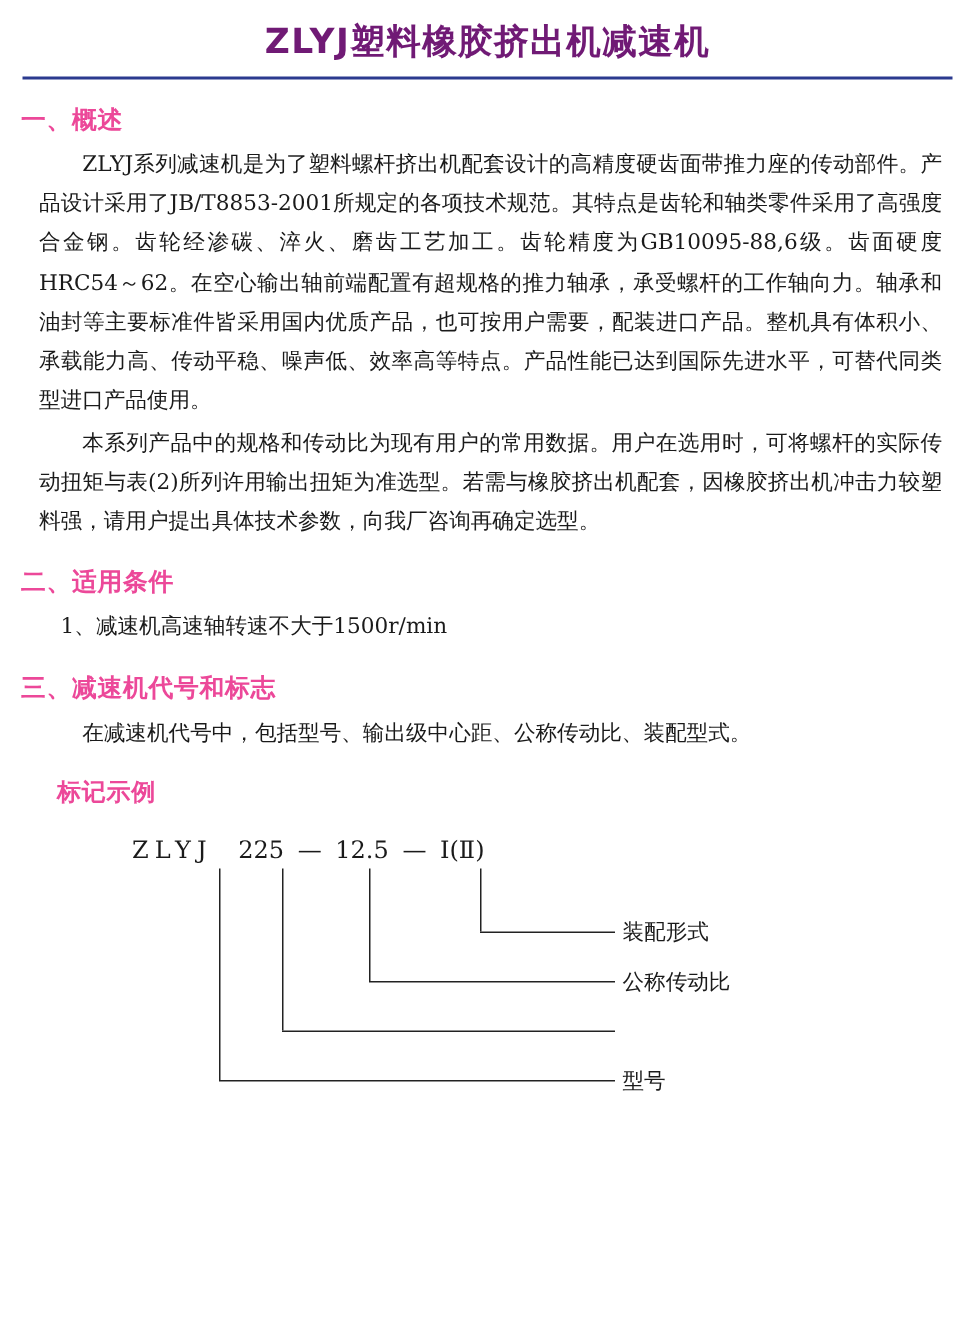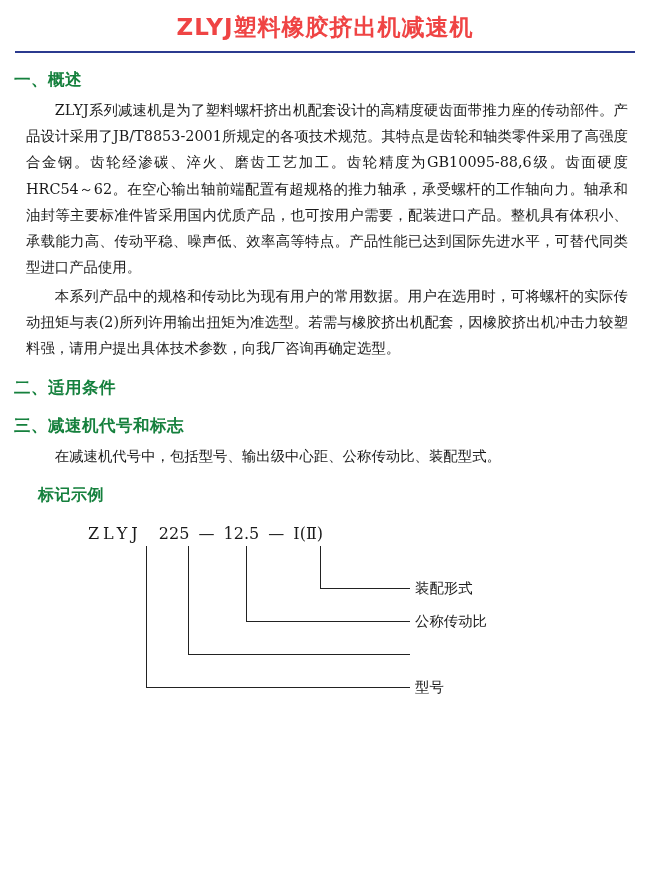--- a/index.html
+++ b/index.html
@@ -19,37 +19,37 @@
     position: relative;
     width: 650px;
     height: 882px;
     padding: 0;
     box-sizing: border-box;
   }
 
   
   .doc-title {
     text-align: center;
-    color: #ef4444;
+    color: #701a75;
     font-weight: bold;
     font-size: 23px;
     letter-spacing: 1px;
     margin: 12px 0 0 0;
     font-family: "DejaVu Sans", "Liberation Sans", sans-serif;
   }
   .title-rule {
     border-bottom: 2px solid #2b3a8f;
     width: 620px;
     margin: 8px auto 0 auto;
     height: 0;
   }
 
   
   .section-head {
-    color: #15803d;
+    color: #ec4899;
     font-weight: bold;
     font-size: 16.5px;
     font-family: "DejaVu Sans", "Liberation Sans", sans-serif;
     margin: 16px 0 6px 14px;
     letter-spacing: 0.5px;
   }
   .section-head.sub {
     margin-left: 38px;
     font-size: 16px;
   }
@@ -119,20 +119,21 @@
   <div class="doc-title">ZLYJ塑料橡胶挤出机减速机</div>
   <div class="title-rule"></div>
 
   <div class="section-head">一、概述</div>
   <div class="body-text">
     <p class="indent2">ZLYJ系列减速机是为了塑料螺杆挤出机配套设计的高精度硬齿面带推力座的传动部件。产品设计采用了JB/T8853-2001所规定的各项技术规范。其特点是齿轮和轴类零件采用了高强度合金钢。齿轮经渗碳、淬火、磨齿工艺加工。齿轮精度为GB10095-88,6级。齿面硬度HRC54～62。在空心输出轴前端配置有超规格的推力轴承，承受螺杆的工作轴向力。轴承和油封等主要标准件皆采用国内优质产品，也可按用户需要，配装进口产品。整机具有体积小、承载能力高、传动平稳、噪声低、效率高等特点。产品性能已达到国际先进水平，可替代同类型进口产品使用。</p>
     <p class="indent2">本系列产品中的规格和传动比为现有用户的常用数据。用户在选用时，可将螺杆的实际传动扭矩与表(2)所列许用输出扭矩为准选型。若需与橡胶挤出机配套，因橡胶挤出机冲击力较塑料强，请用户提出具体技术参数，向我厂咨询再确定选型。</p>
   </div>
 
   <div class="section-head">二、适用条件</div>
+  <div class="list-line">1、减速机高速轴转速不大于1500r/min</div>
 
   <div class="section-head">三、减速机代号和标志</div>
   <div class="body-text">
     <p class="indent2">在减速机代号中，包括型号、输出级中心距、公称传动比、装配型式。</p>
   </div>
 
   <div class="section-head sub">标记示例</div>
 
   <div class="mark-area">
 

